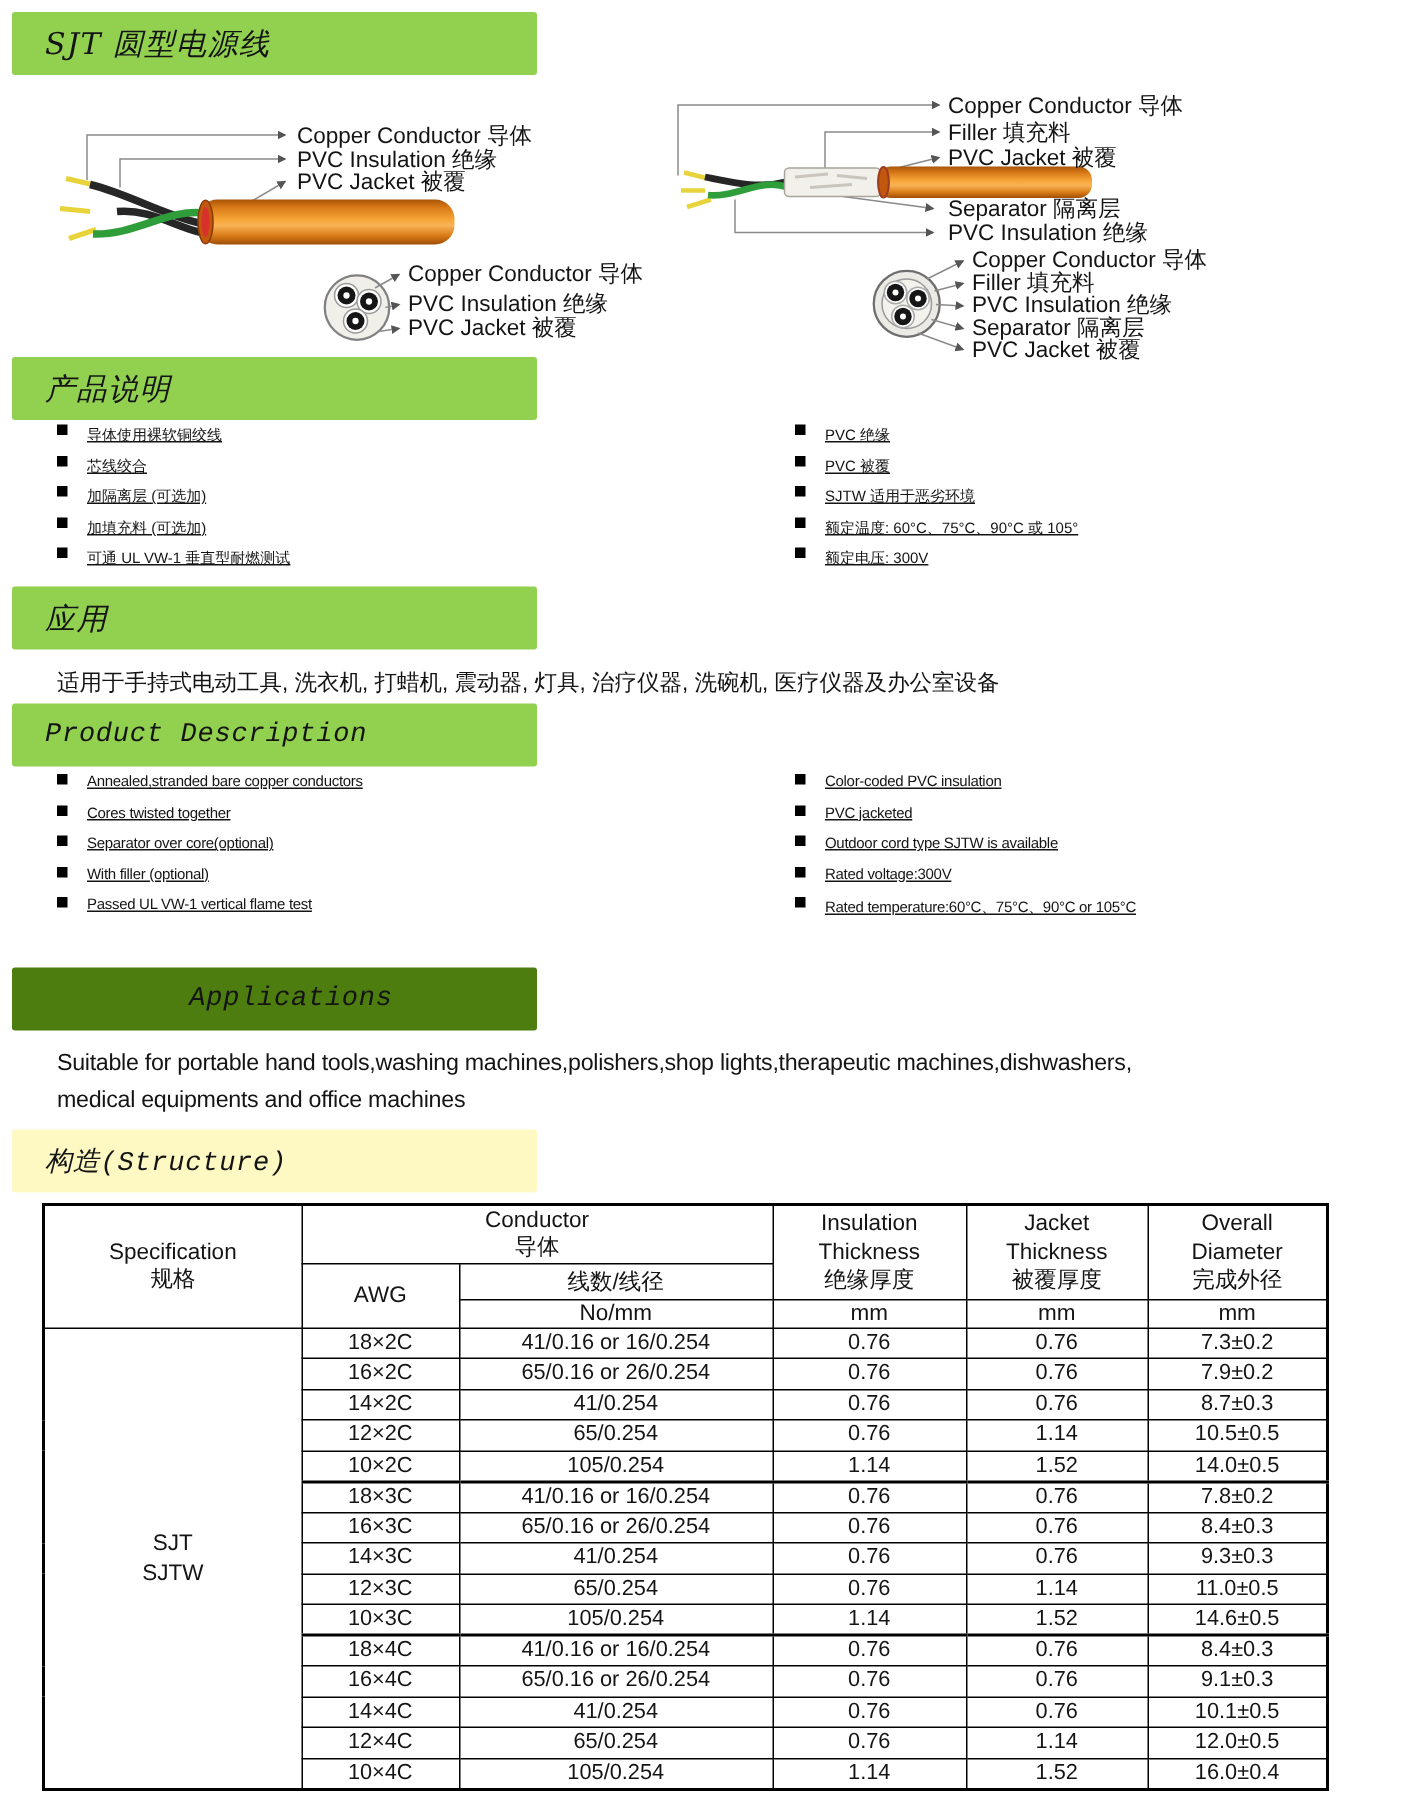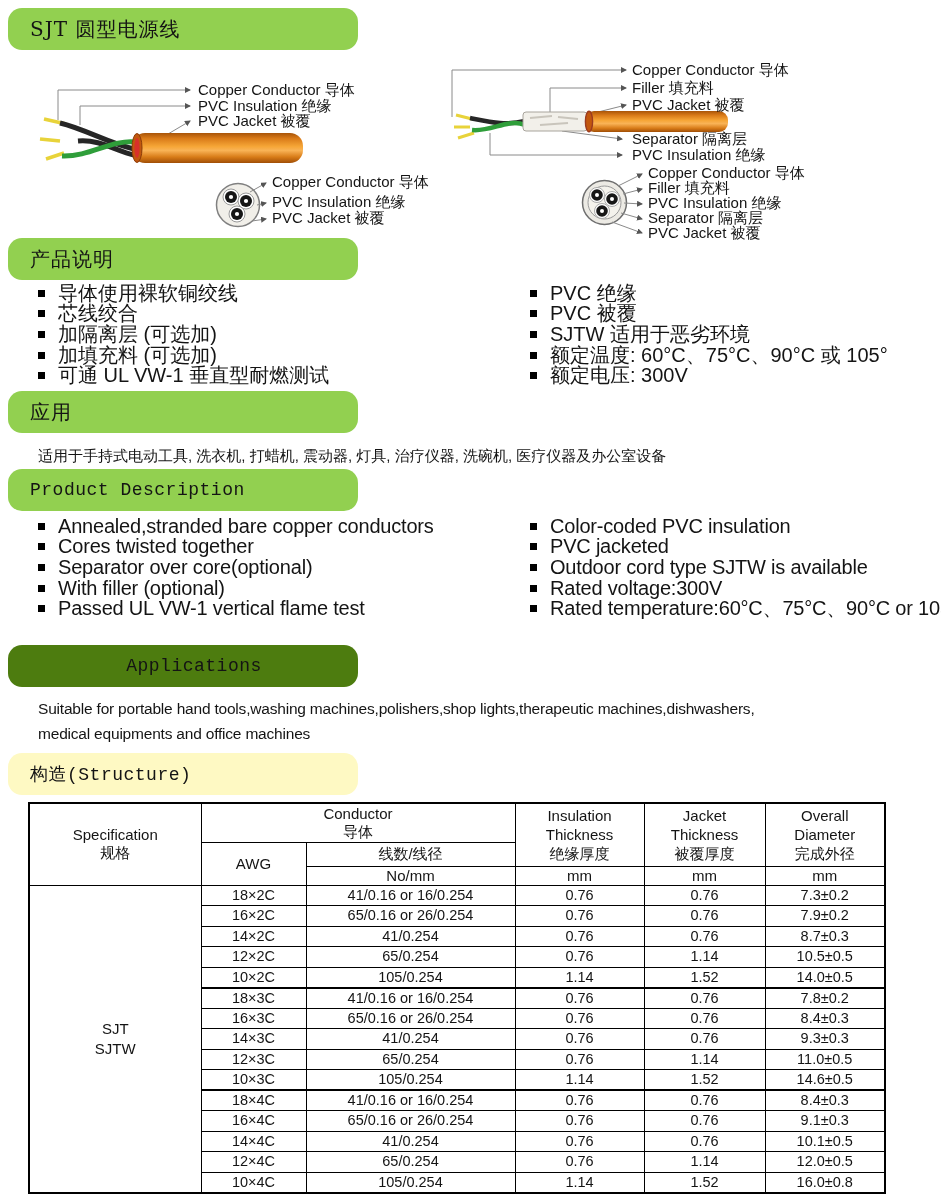--- a/index.html
+++ b/index.html
@@ -1,27 +1,27 @@
 <!DOCTYPE html>
 <html><head>
 <meta charset="utf-8">
 <style>
   html,body{margin:0;padding:0;background:#fff;}
   .page{position:relative;width:941px;height:1200px;background:#fff;overflow:hidden;
         font-family:"Liberation Sans","DejaVu Sans",sans-serif;color:#141414;}
 
   
-  .banner{position:absolute;left:8px;width:350px;height:42px;border-radius:14px;
-          display:flex;align-items:center;box-sizing:border-box;padding-left:22px;}
+  .banner{position:absolute;left:8px;width:350px;height:42px;border-radius:2px;
+          display:flex;align-items:center;box-sizing:border-box;padding-left:22px;font-style:italic;}
   .banner .t-cn{font-family:"DejaVu Serif","Liberation Serif",serif;font-size:20px;letter-spacing:1px;}
   .banner .t-en{font-family:"Liberation Mono","DejaVu Sans Mono",monospace;font-size:18px;letter-spacing:0.5px;}
 
   
   .list{position:absolute;margin:0;padding:0;list-style:none;}
-  .list li{display:flex;align-items:center;height:20.6px;font-size:20px;white-space:nowrap;}
+  .list li{display:flex;height:20.6px;font-size:10px;white-space:nowrap;text-decoration:underline;}
   .list li .sq{width:7px;height:7px;background:#000;margin-right:13px;flex:none;}
 
   .para{position:absolute;font-size:15px;line-height:25px;white-space:nowrap;}
 
   
   .diagram{position:absolute;}
   .diagram text{font-size:15px;fill:#141414;font-family:"Liberation Sans","DejaVu Sans",sans-serif;}
   .leader{stroke:#8a8a8a;stroke-width:1;fill:none;}
 
   
@@ -434,18 +434,18 @@
           <td>65/0.254</td>
           <td>0.76</td>
           <td>1.14</td>
           <td>12.0±0.5</td>
         </tr>
         <tr>
           <td>10×4C</td>
           <td>105/0.254</td>
           <td>1.14</td>
           <td>1.52</td>
-          <td>16.0±0.8</td>
+          <td>16.0±0.4</td>
         </tr>
       </tbody>
   </table>
 
 </div>
 
 </body></html>

